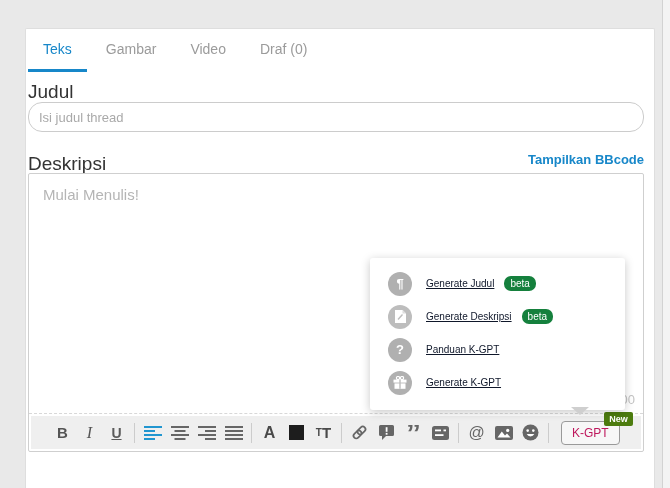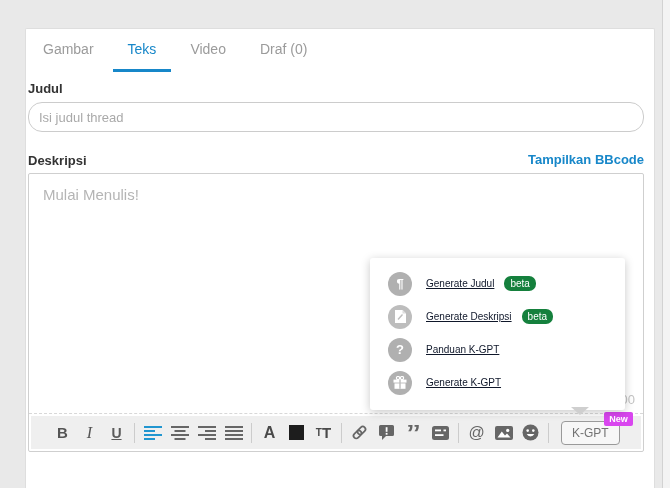--- a/index.html
+++ b/index.html
@@ -22,21 +22,21 @@
   
   .tabs { position: absolute; left: 2px; top: 4px; display: flex; }
   .tab {
     display: inline-block; padding: 8px 15px 12px; font-size: 14px;
     color: #9b9b9b; cursor: pointer; white-space: nowrap;
   }
   .tab.active { color: #1787c9; border-bottom: 3px solid #1787c9; }
   .tab + .tab { margin-left: 4px; }
   
   .field-label {
-    position: absolute; left: 2px; font-size: 13px; font-weight: bold; color: #333;
+    position: absolute; left: 2px; font-size: 19px; font-weight: normal; color: #333;
   }
   .judul-label { top: 52px; }
   .judul-input {
     position: absolute; left: 2px; top: 73px; width: 616px; height: 30px;
     border: 1px solid #ccc; border-radius: 14px; padding: 0 10px;
     font-family: "Liberation Sans", sans-serif; font-size: 13px; color: #444;
     outline: none;
   }
   .judul-input::placeholder { color: #a9a9a9; }
   
@@ -79,25 +79,25 @@
   .g-fontcolor { font-weight: bold; font-size: 16px; color: #4a4a4a; }
   .g-mention { font-size: 16px; color: #666; }
   .g-quote { font-size: 30px; line-height: 10px; height: 16px; color: #666; font-weight: bold; overflow: hidden; }
   .swatch { width: 15px; height: 15px; background: #1d1d1d; }
   .g-size { color: #4a4a4a; font-weight: bold; }
   .g-size .small-t { font-size: 10px; }
   .g-size .big-t { font-size: 15px; }
   .kgpt-wrap { position: relative; margin-left: 8px; flex: 0 0 auto; }
   .kgpt-btn {
     border: 1px solid #9a9a9a; border-radius: 4px; background: #f7f7f7;
-    font-family: "Liberation Sans", sans-serif; font-size: 12px; color: #737373;
+    font-family: "Liberation Sans", sans-serif; font-size: 12px; color: #be185d;
     padding: 4px 10px; cursor: pointer;
   }
   .new-badge {
-    position: absolute; top: -9px; right: -13px; background: #d946ef; color: #fff;
+    position: absolute; top: -9px; right: -13px; background: #4d7c0f; color: #fff;
     font-size: 9px; font-weight: bold; padding: 2px 5px; border-radius: 2px;
   }
   
   .popup {
     position: absolute; left: 370px; top: 258px; width: 255px; height: 152px;
     background: #fff; border-radius: 3px; box-shadow: 0 2px 10px rgba(0,0,0,0.22);
     z-index: 10; padding: 9px 0;
   }
   .popup-caret {
     position: absolute; left: 571px; top: 407px; width: 0; height: 0; z-index: 11;
@@ -119,22 +119,22 @@
     padding: 2px 6px; margin-left: 10px;
   }
   svg { display: block; }
 </style>
 </head>
 <body>
 
 <div class="card">
 
   <div class="tabs">
+    <span class="tab active">Teks</span>
     <span class="tab">Gambar</span>
-    <span class="tab active">Teks</span>
     <span class="tab">Video</span>
     <span class="tab">Draf (0)</span>
   </div>
 
   <div class="field-label judul-label">Judul</div>
   <input class="judul-input" type="text" placeholder="Isi judul thread" style="">
 
   <div class="field-label desk-label">Deskripsi</div>
   <a class="bbcode-link">Tampilkan BBcode</a>
 

